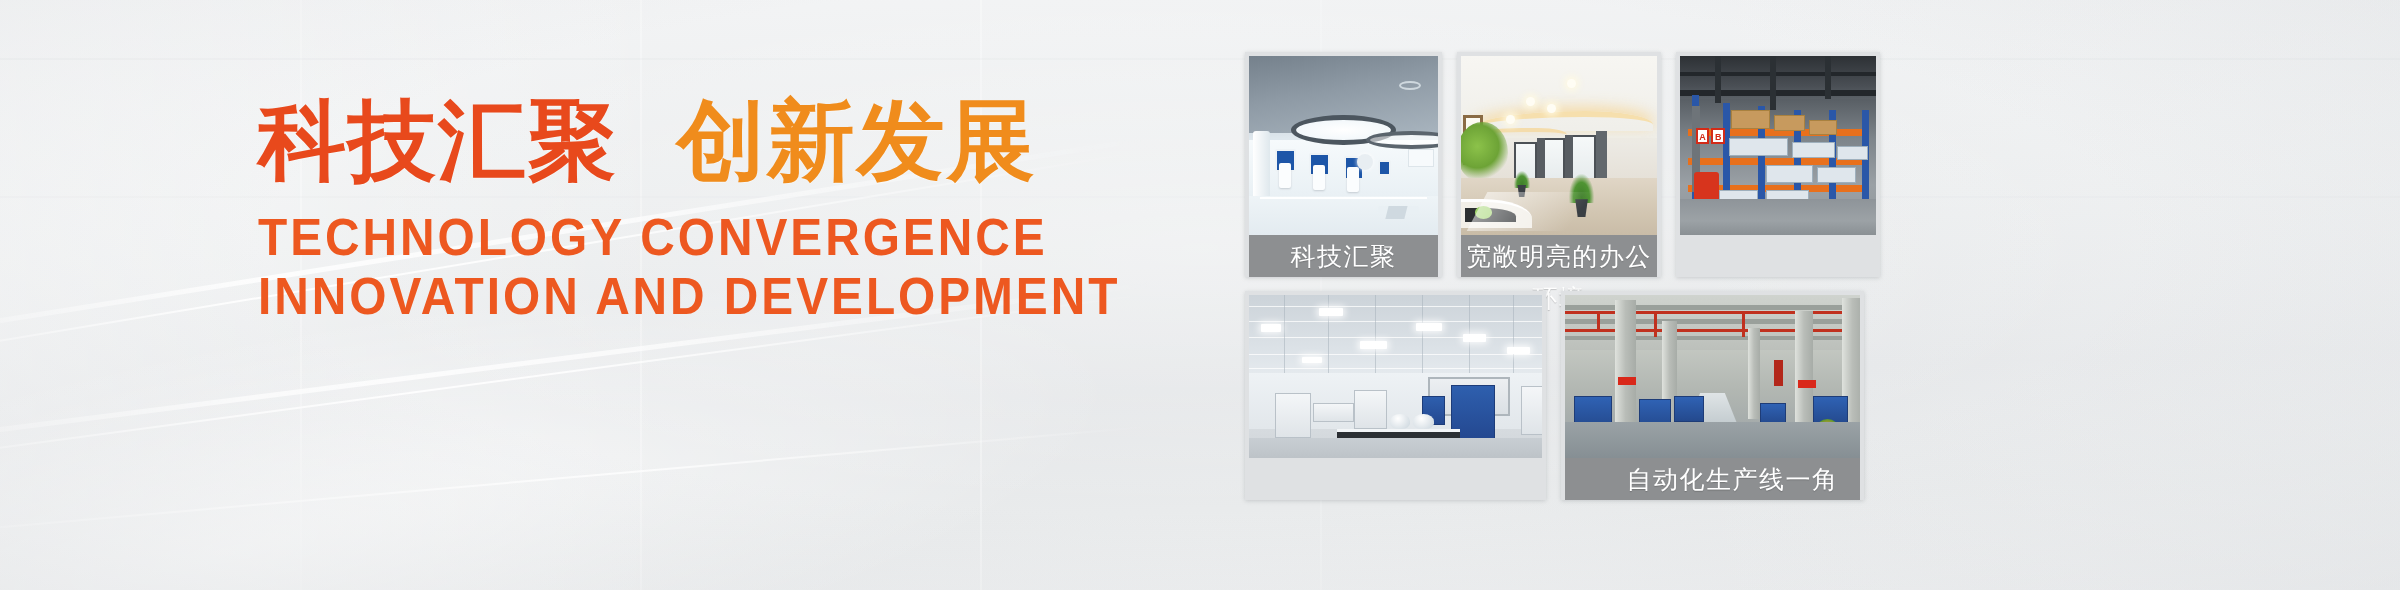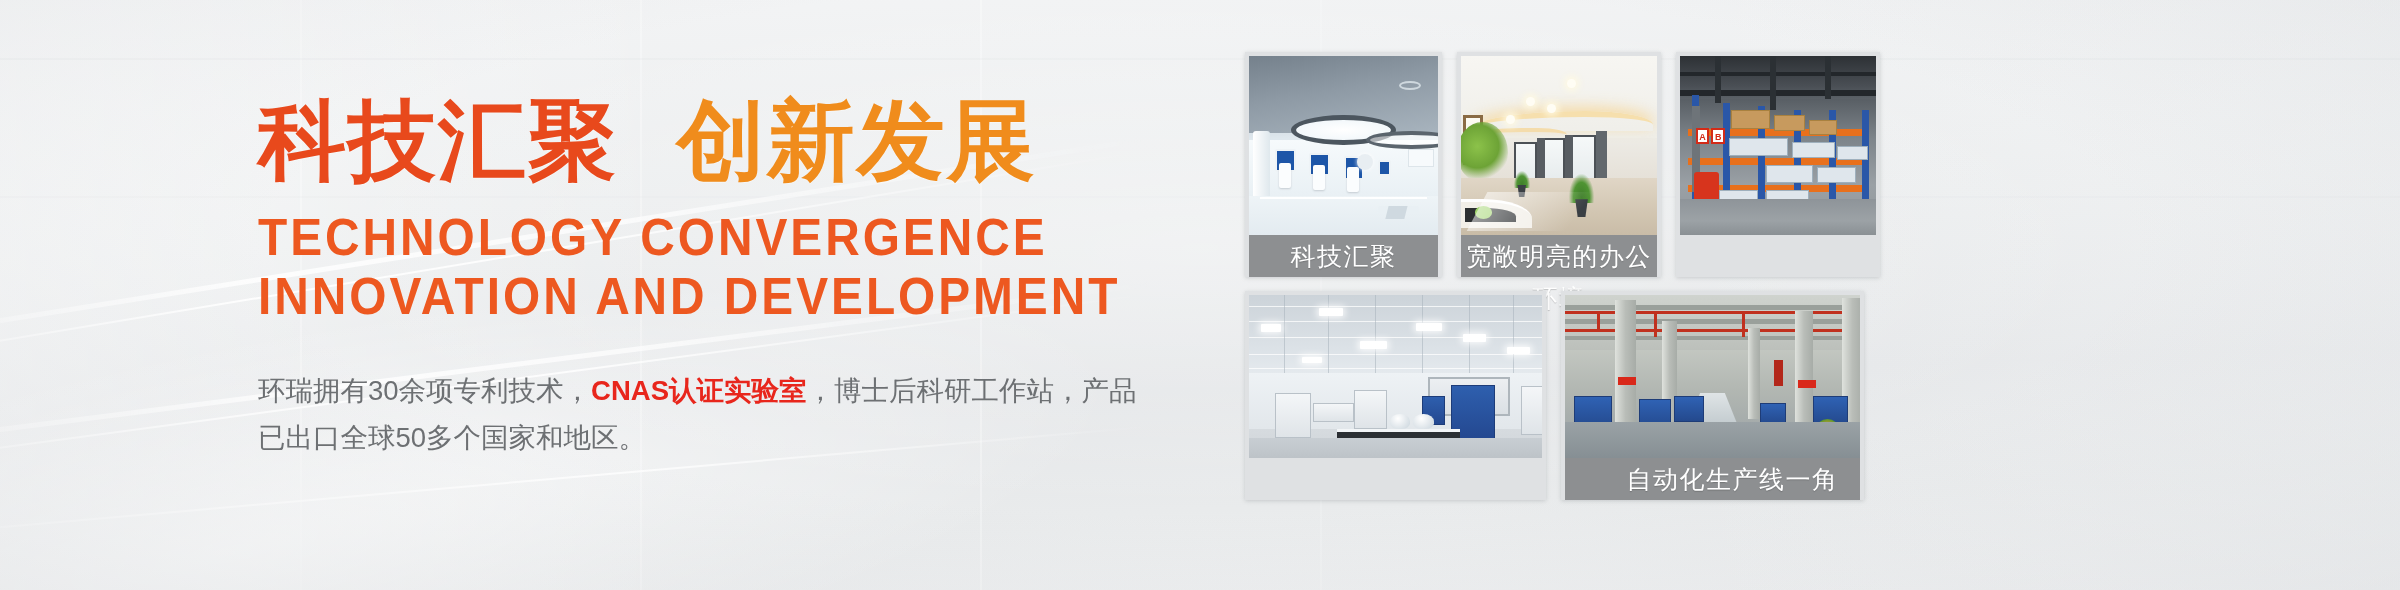--- a/index.html
+++ b/index.html
@@ -243,21 +243,20 @@
 
   <div class="copy">
     <div class="headline">
       <span class="h1">科技汇聚</span>
       <span class="h2">创新发展</span>
     </div>
     <div class="subline">
       <div>TECHNOLOGY CONVERGENCE</div>
       <div>INNOVATION AND DEVELOPMENT</div>
     </div>
-    <div class="desc"><span>环瑞拥有30余项专利技术，</span><span class="hl">CNAS认证实验室</span><span>，博士后科研工作站，产品已出口全球50多个国家和地区。</span></div>
   </div>
 
   <div class="grid">
 
     <div class="row r1">
 
       <div class="card w1">
         <div class="photo p-show">
           <div class="ceil"></div>
           <div class="wall"></div>

